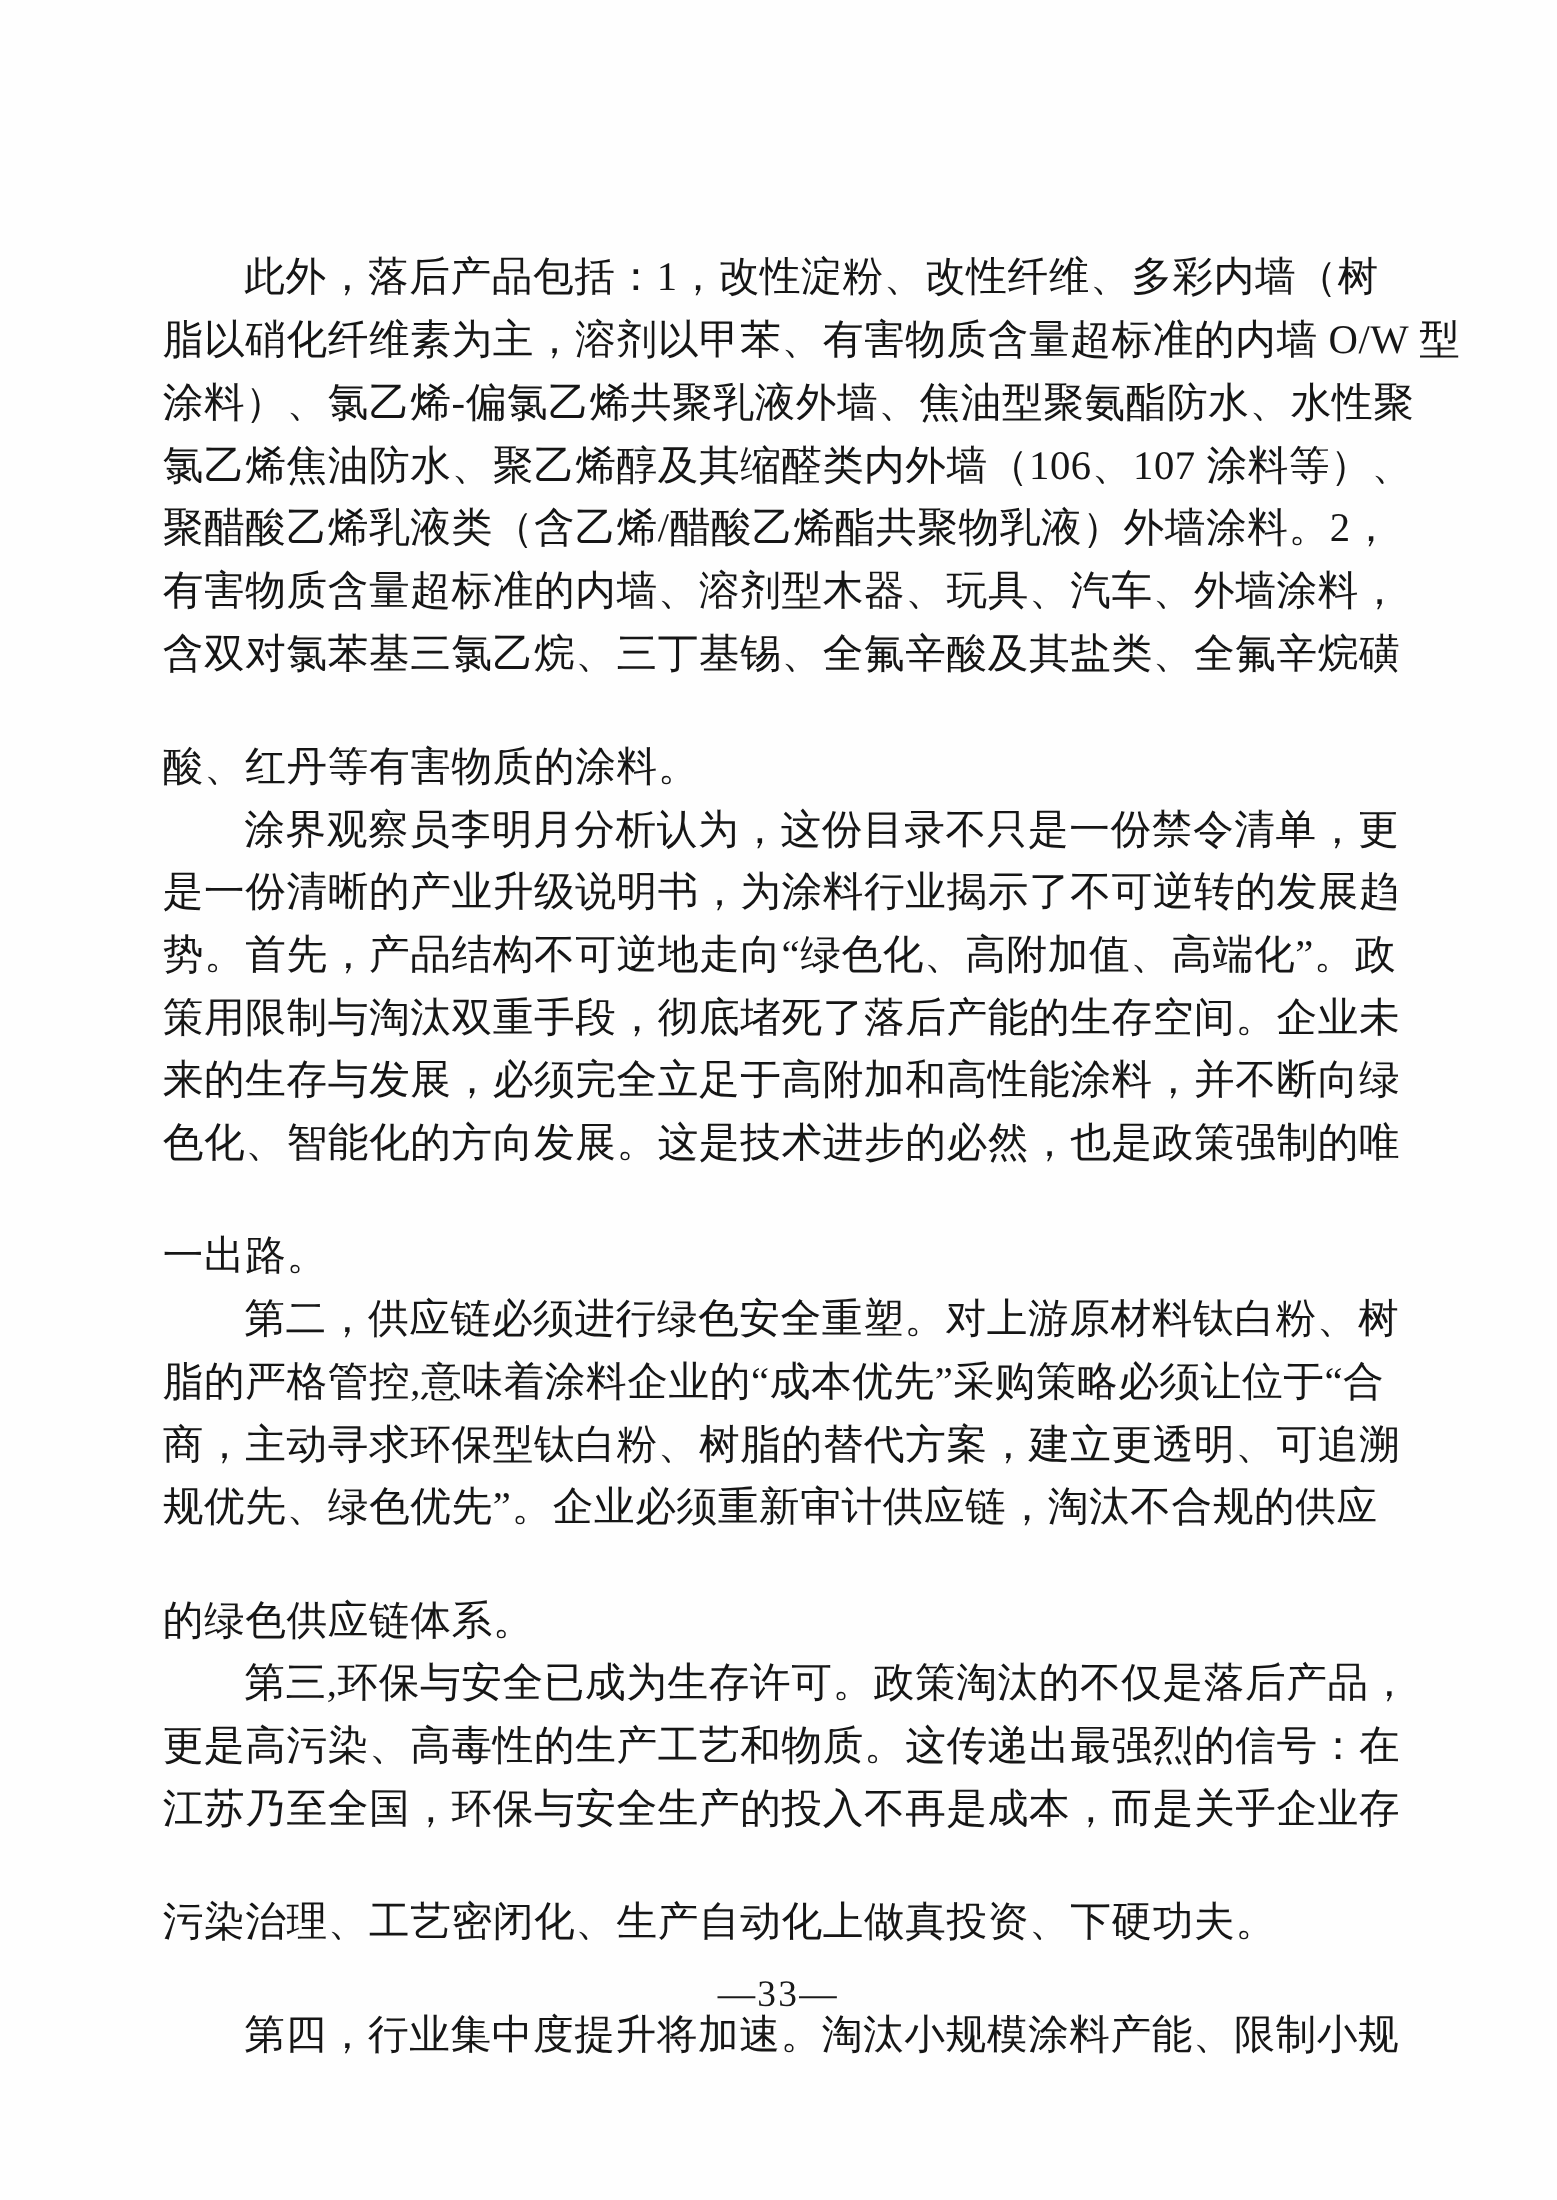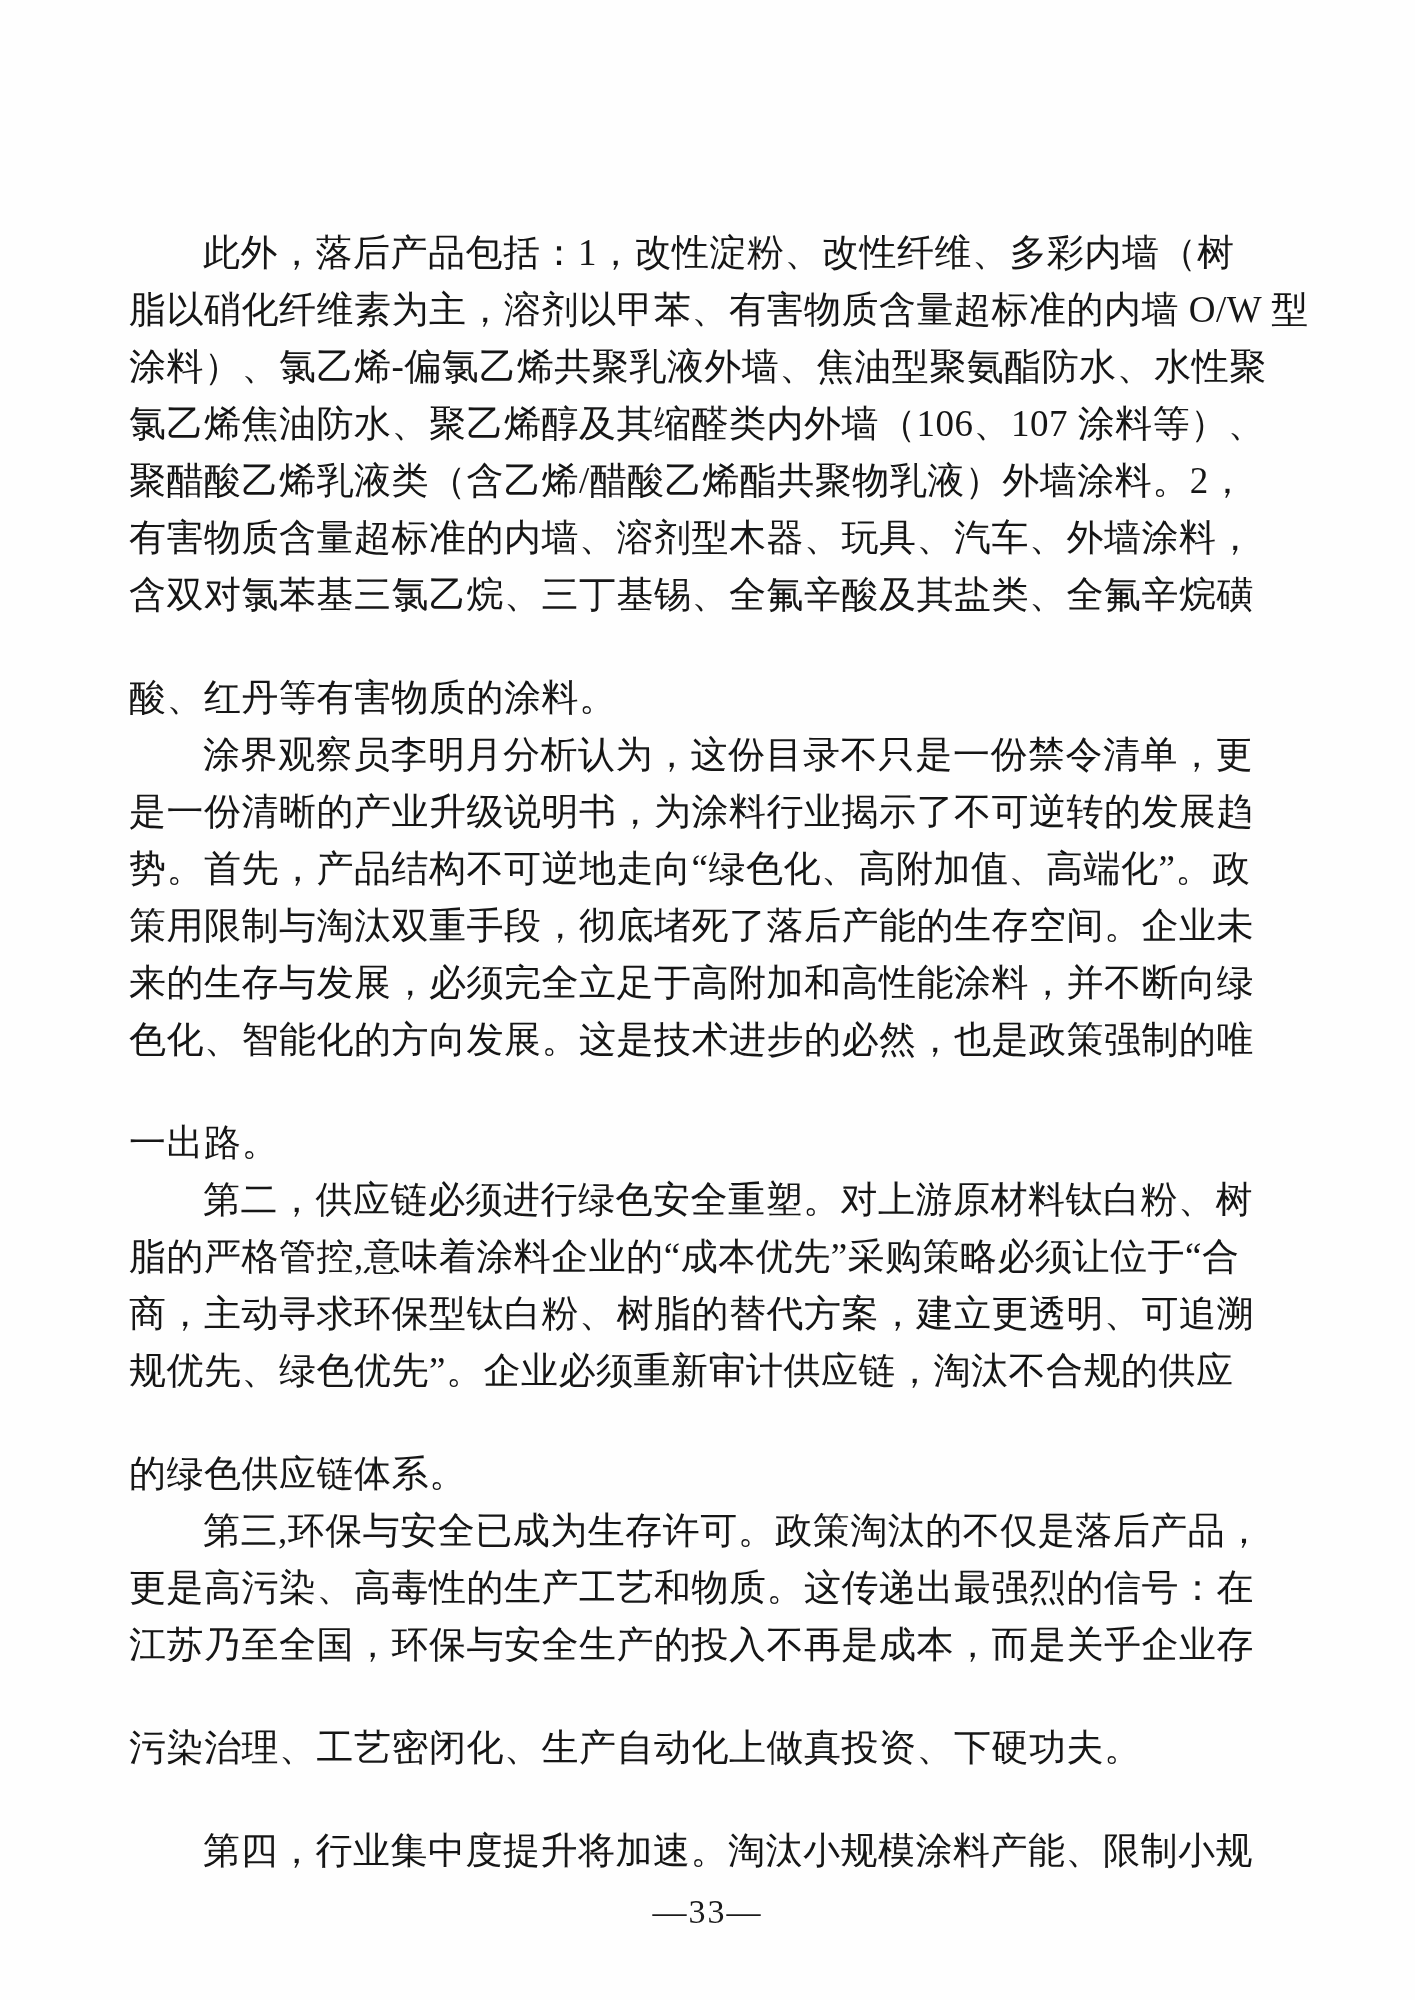--- a/index.html
+++ b/index.html
@@ -12,21 +12,21 @@
     width: 1415px;
     height: 2000px;
     margin: 0 auto;
     background: #fefefe;
     color: #161616;
     font-family: "Liberation Serif", "DejaVu Serif", serif;
     overflow: hidden;
   }
   .text-block {
     position: absolute;
-    left: 129px;
+    left: 148px;
     top: 224px;
     width: 844px;
   }
   .line {
     font-size: 37px;
     line-height: 57px;
     height: 57px;
     white-space: nowrap;
     text-align: justify;
     text-align-last: justify;
@@ -35,21 +35,21 @@
   .line.indent {
     padding-left: 74px;
   }
   .line.last {
     text-align-last: left;
     margin-top: 46px;
   }
   .page-footer {
     position: absolute;
     left: 0;
-    top: 1888px;
+    top: 1790px;
     width: 100%;
     text-align: center;
     font-size: 34px;
     line-height: 48px;
     color: #1a1a1a;
     letter-spacing: 2px;
   }
 </style>
 </head>
 <body>

